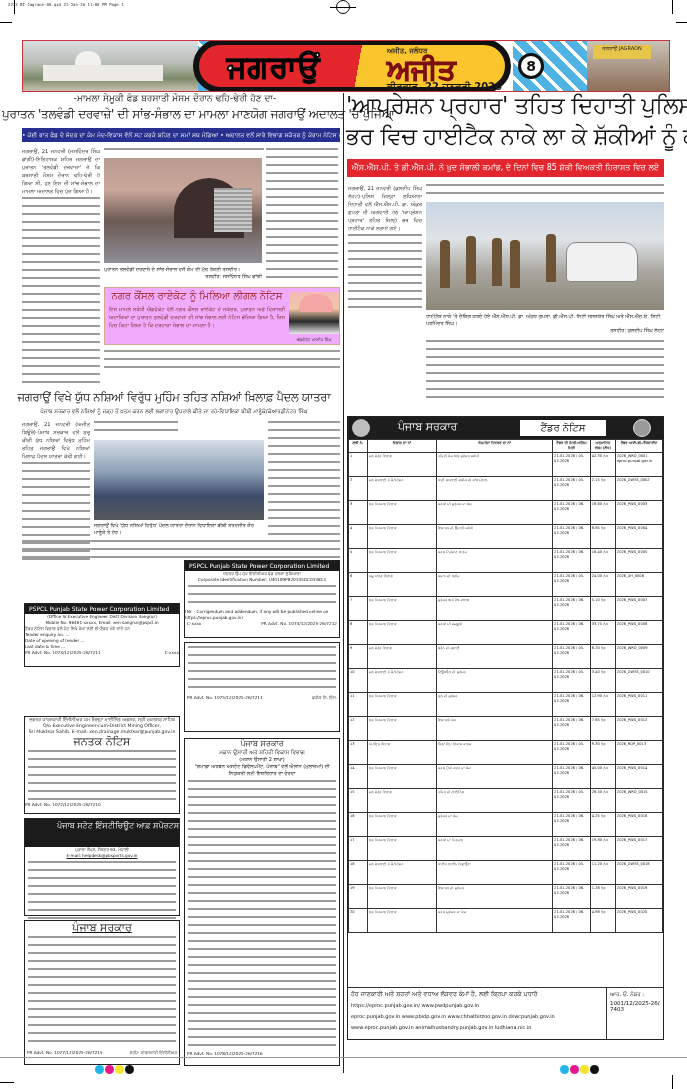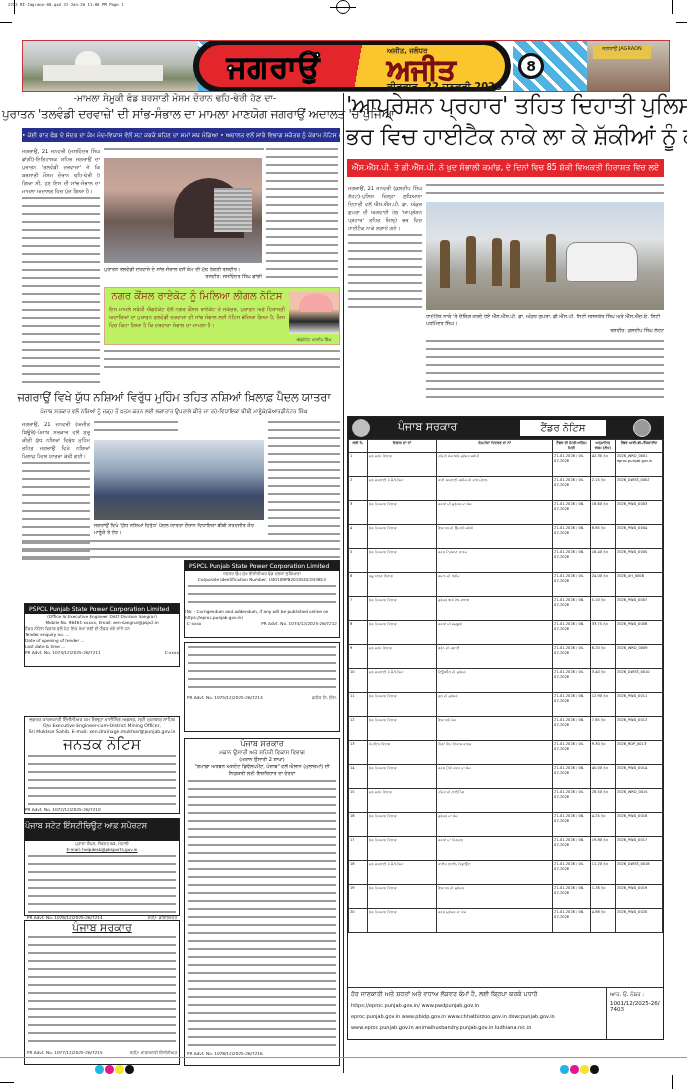--- a/index.html
+++ b/index.html
@@ -35,21 +35,21 @@
   .vrule { width: 1px; background: #222; }
   .photo1 { background: linear-gradient(180deg,#b89a90 0%,#c9a89b 30%,#6c5a54 60%,#8f8f96 100%); }
   .photo1 .arch { position:absolute; left:70px; top:20px; width:70px; height:60px; background:#3b2e2c; border-radius:35px 35px 0 0; }
   .photo1 .shutter { position:absolute; right:10px; top:30px; width:38px; height:44px; background:repeating-linear-gradient(180deg,#9c9c9c 0 2px,#c9c9c9 2px 4px); }
   .photo2 { background: linear-gradient(180deg,#c9d6e4 0%,#dfe3e6 35%,#a7a59e 65%,#8d8778 100%); }
   .photo2 .car { position:absolute; left:140px; top:40px; width:72px; height:40px; background:#f1f1f1; border-radius:10px 14px 4px 4px; border:1px solid #888; }
   .photo2 .cop { position:absolute; width:10px; height:48px; background:#6d5335; border-radius:4px 4px 0 0; }
   .photo3 { background: linear-gradient(180deg,#d6dde6 0%,#8da1b6 40%,#3e4a6a 70%,#565a5c 100%); }
   .caption { font-size: 5px; color: #222; line-height: 7px; }
   .notice-box { border: 1px solid #222; background: #fff; }
-  .nagar-box { background: #bef264; border: 1px solid #d9a78e; }
+  .nagar-box { background: #f0abfc; border: 1px solid #d9a78e; }
   .nagar-title { font-size: 12.5px; color: #9b1c17; text-align: center; white-space: nowrap; }
   .avatar { background: linear-gradient(180deg,#f3bcb6 0%,#f0c7a6 40%,#2a2a2a 70%,#eaeaea 100%); }
   .avatar .turban { position:absolute; left:10px; top:2px; width:34px; height:18px; background:#f5a6a7; border-radius:16px 16px 4px 4px; }
   .h-dark { background: #1b1b1b; color: #fff; }
   .tiny { font-size: 4.2px; line-height: 6px; color: #222; }
   .psp-logo { background: linear-gradient(135deg,#1e5aa8,#7fb0de); }
   
   .tender-head { background: #1d1d1d; color:#fff; }
   .tender-table { border-collapse: collapse; width: 100%; table-layout: fixed; }
   .tender-table th, .tender-table td { border: 1px solid #333; font-size: 3.6px; line-height: 5px; padding: 1px; vertical-align: top; color:#222; overflow: hidden; }
@@ -140,27 +140,27 @@
   <div class="tiny" style="display:flex;justify-content:space-between;">
       <span>PR Advt. No. 1073/12/2025-26/7211</span>
       <span>C-xxxx</span>
     </div>
 </div>
 
 <div class="abs notice-box" style="left:24px;top:716px;width:156px;height:98px;">
   <div class="tiny" style="text-align:center;font-size:4.6px;">ਦਫ਼ਤਰ ਕਾਰਜਕਾਰੀ ਇੰਜੀਨੀਅਰ ਕਮ ਜ਼ਿਲ੍ਹਾ ਮਾਈਨਿੰਗ ਅਫ਼ਸਰ, ਸ੍ਰੀ ਮੁਕਤਸਰ ਸਾਹਿਬ</div>
   <div class="tiny" style="text-align:center;font-size:4.6px;">O/o Executive Engineer-cum-District Mining Officer,</div>
   <div class="tiny" style="text-align:center;font-size:4.6px;">Sri Muktsar Sahib. E-mail: xen.drainage.muktsar@punjab.gov.in</div>
-  <div style="text-align:center;font-size:15px;">ਜਨਤਕ ਨੋਟਿਸ</div>
+  <div style="text-align:center;font-size:11px;">ਜਨਤਕ ਨੋਟਿਸ</div>
   <div class="lines" style="height:50px;margin:2px 3px;"></div>
   <div class="tiny">PR Advt. No. 1072/12/2025-26/7210</div>
 </div>
 
 <div class="abs notice-box" style="left:24px;top:818px;width:156px;height:98px;">
-  <div class="h-dark" style="height:22px;font-size:8px;line-height:14px;text-align:left;white-space:nowrap;">ਪੰਜਾਬ ਸਟੇਟ ਇੰਸਟੀਚਿਊਟ ਆਫ਼ ਸਪੋਰਟਸ</div>
+  <div class="h-dark" style="height:28px;font-size:8px;line-height:14px;text-align:right;white-space:nowrap;">ਪੰਜਾਬ ਸਟੇਟ ਇੰਸਟੀਚਿਊਟ ਆਫ਼ ਸਪੋਰਟਸ</div>
   <div class="tiny" style="text-align:center;">ਪੁਰਾਣਾ ਕੈਂਪਸ, ਸੈਕਟਰ 63, ਮੋਹਾਲੀ</div>
   <div class="tiny" style="text-align:center;text-decoration:underline;">E-mail: helpdesk@pbsports.gov.in</div>
   <div class="lines" style="height:58px;margin:2px 3px;"></div>
   <div class="tiny" style="display:flex;justify-content:space-between;padding:0 2px;">
       <span>PR Advt. No. 1076/12/2025-26/7214</span>
       <span>ਸਹੀ/- ਡਾਇਰੈਕਟਰ</span>
     </div>
 </div>
 
 <div class="abs notice-box" style="left:24px;top:920px;width:156px;height:145px;">

